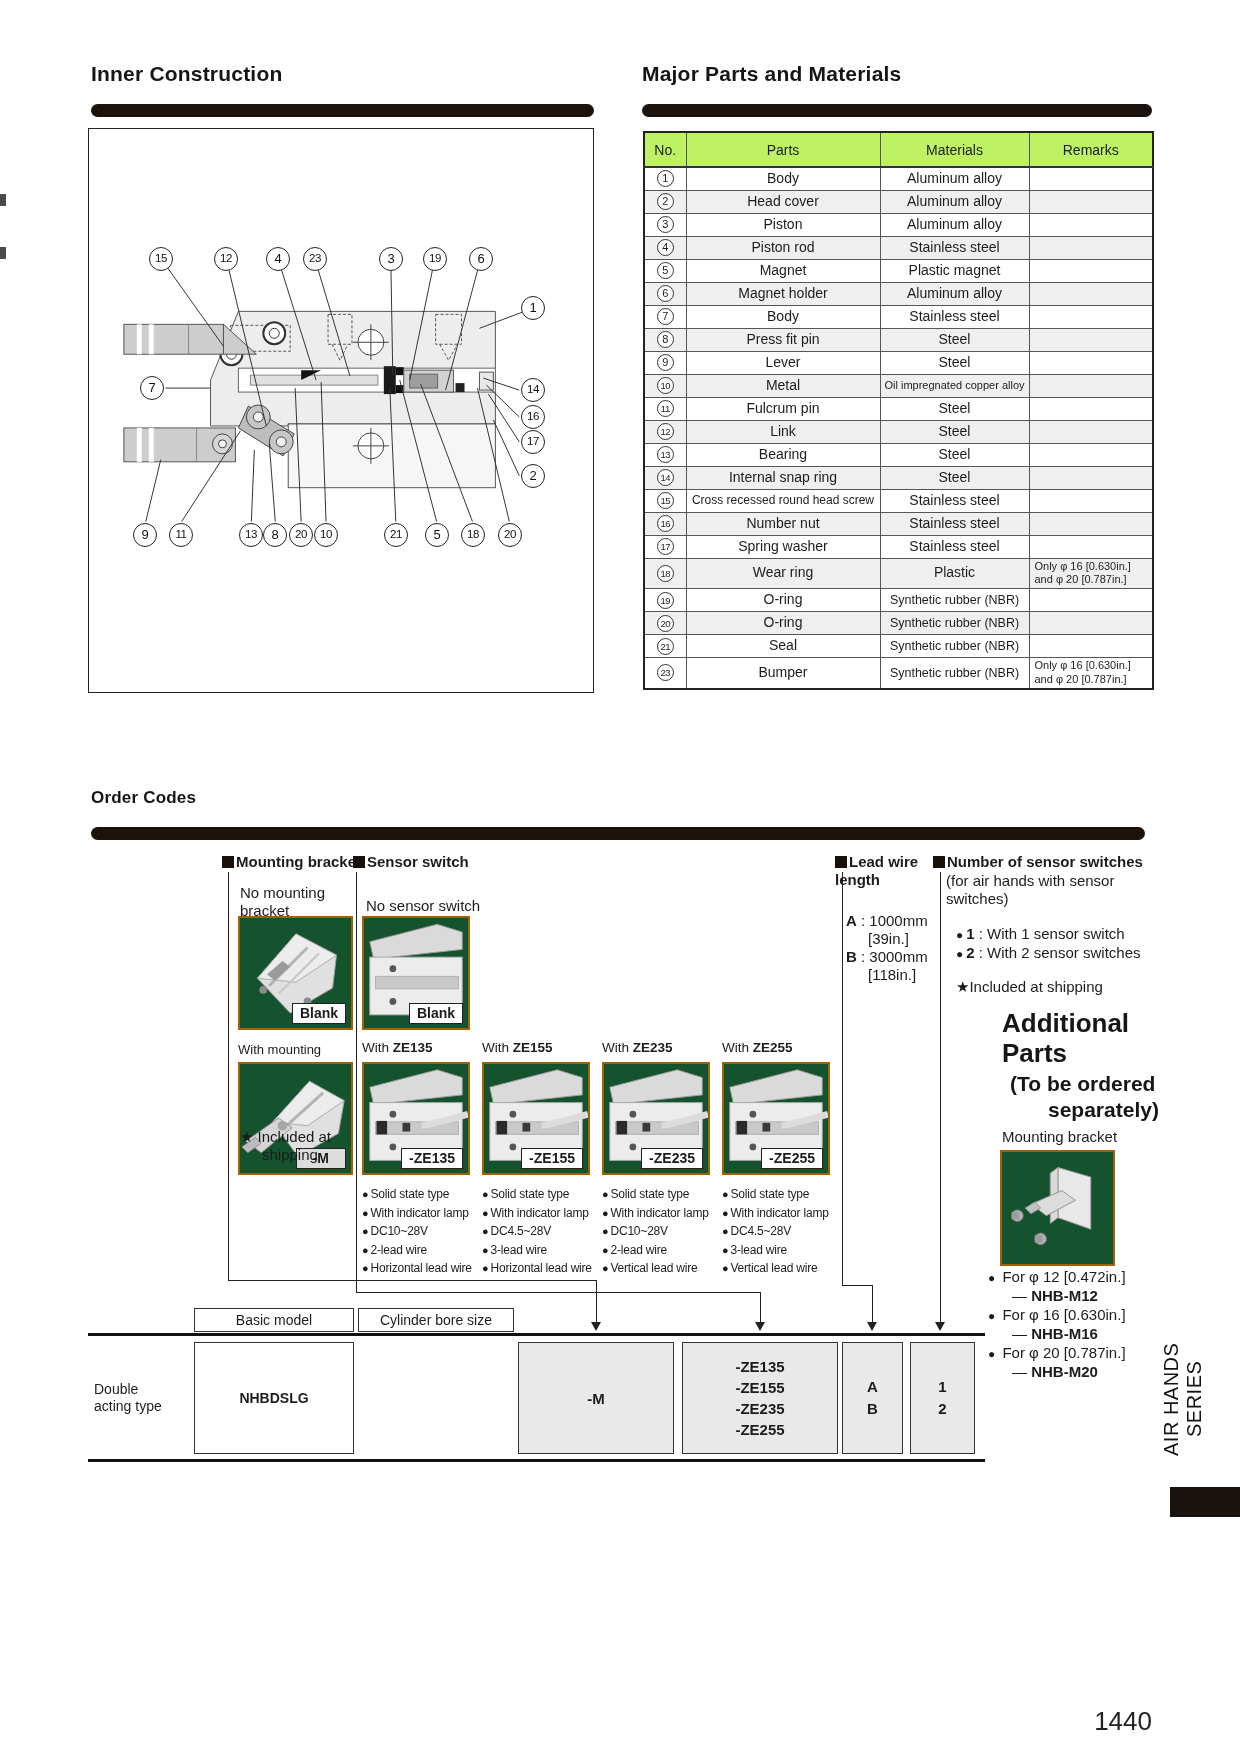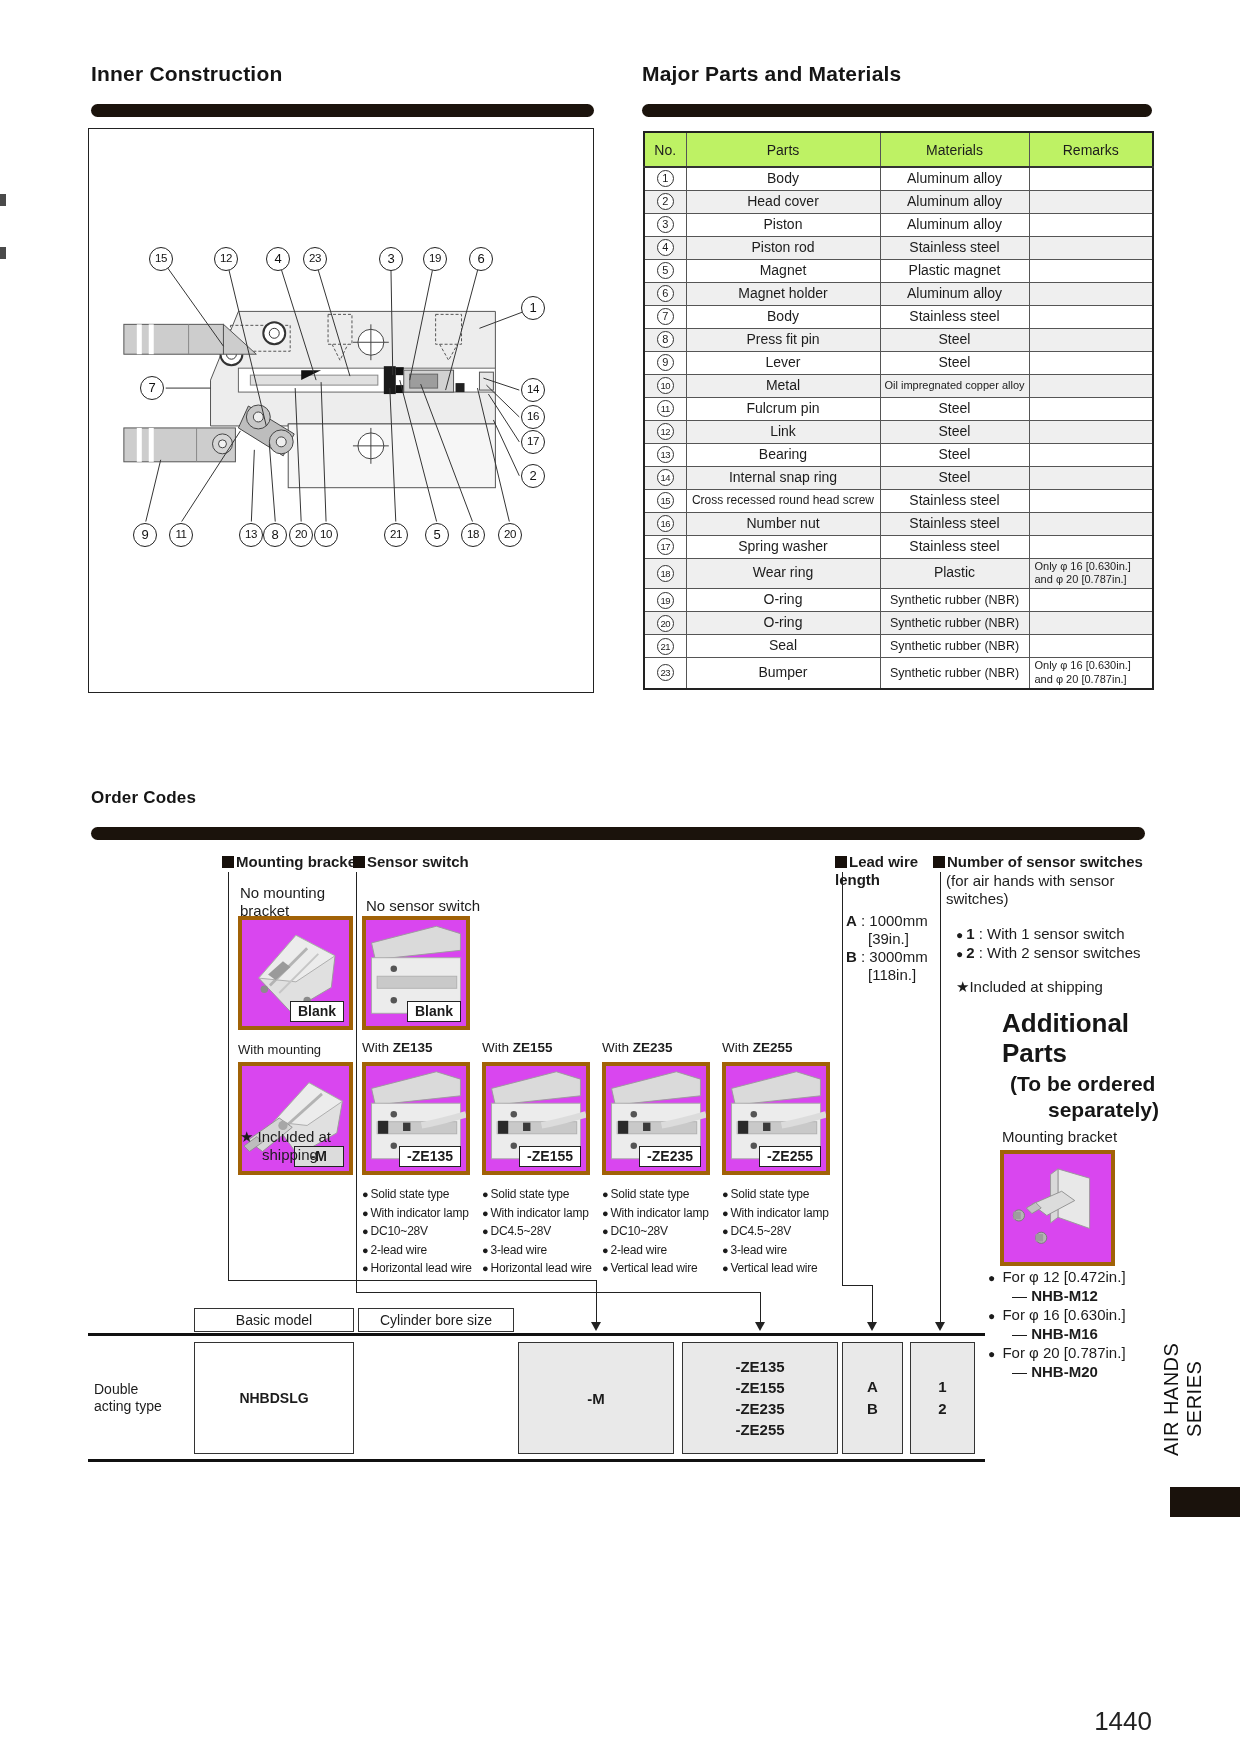--- a/index.html
+++ b/index.html
@@ -46,21 +46,21 @@
   #oc-leadwire-h{left:835px;top:853px;width:86px}
   #oc-num-h{left:933px;top:853px;width:250px}
 
   .oc-sub{position:absolute;font-size:15px;line-height:18px}
   #no-mount-label{left:240px;top:884px;width:108px}
   #no-sensor-label{left:366px;top:897px;width:130px}
   #with-mount-label{left:238px;top:1041px;width:120px;font-size:13px}
   #star-mount{left:240px;top:1128px;width:125px;padding-left:22px;text-indent:-22px}
 
   
-  .photo-box{position:relative;border:4px solid #a16207;background:#d946ef}
+  .photo-box{position:relative;border:2px solid #a16207;background:#14532d}
   #boxA{position:absolute;left:238px;top:916px;width:115px;height:114px}
   #boxB{position:absolute;left:362px;top:916px;width:108px;height:114px}
   #boxC{position:absolute;left:238px;top:1062px;width:115px;height:113px}
   .photo-box svg{position:absolute;left:0;top:0;width:100%;height:100%}
   .code-tag{position:absolute;bottom:4px;right:5px;border:1px solid #222;background:#fff;
             font-size:14px;font-weight:bold;padding:0 7px;line-height:19px}
   .code-tag.gray{background:#dcdcdc;padding:0 16px}
 
   
   #ze-cols{position:absolute;left:362px;top:1040px;display:flex;gap:12px}

